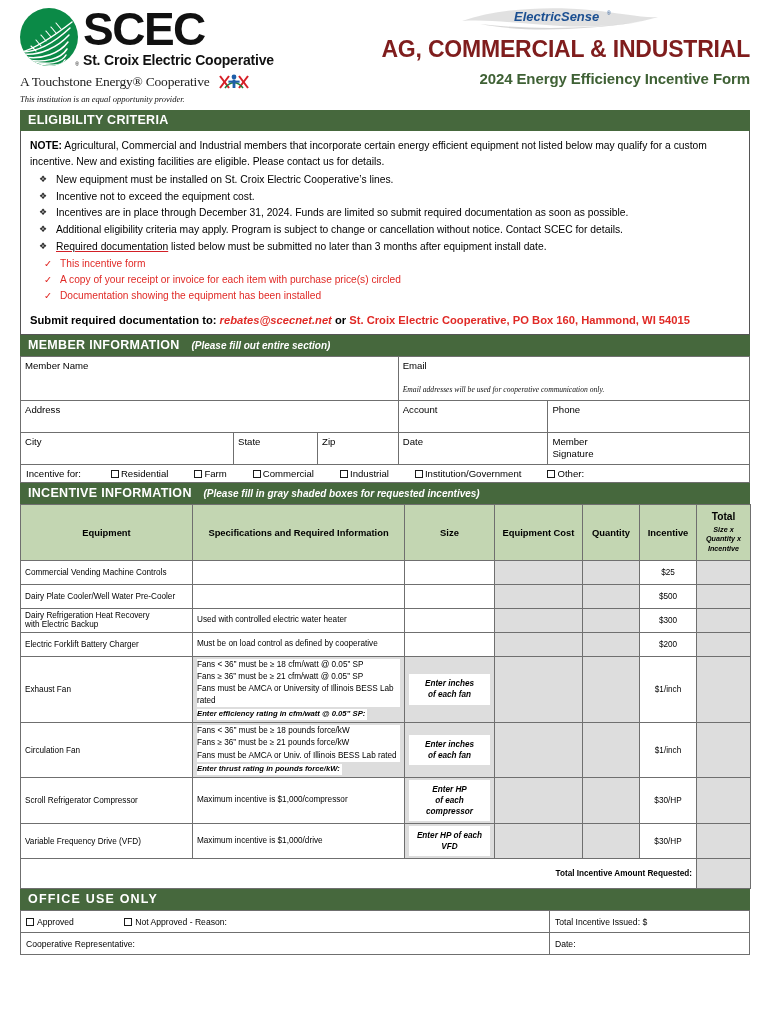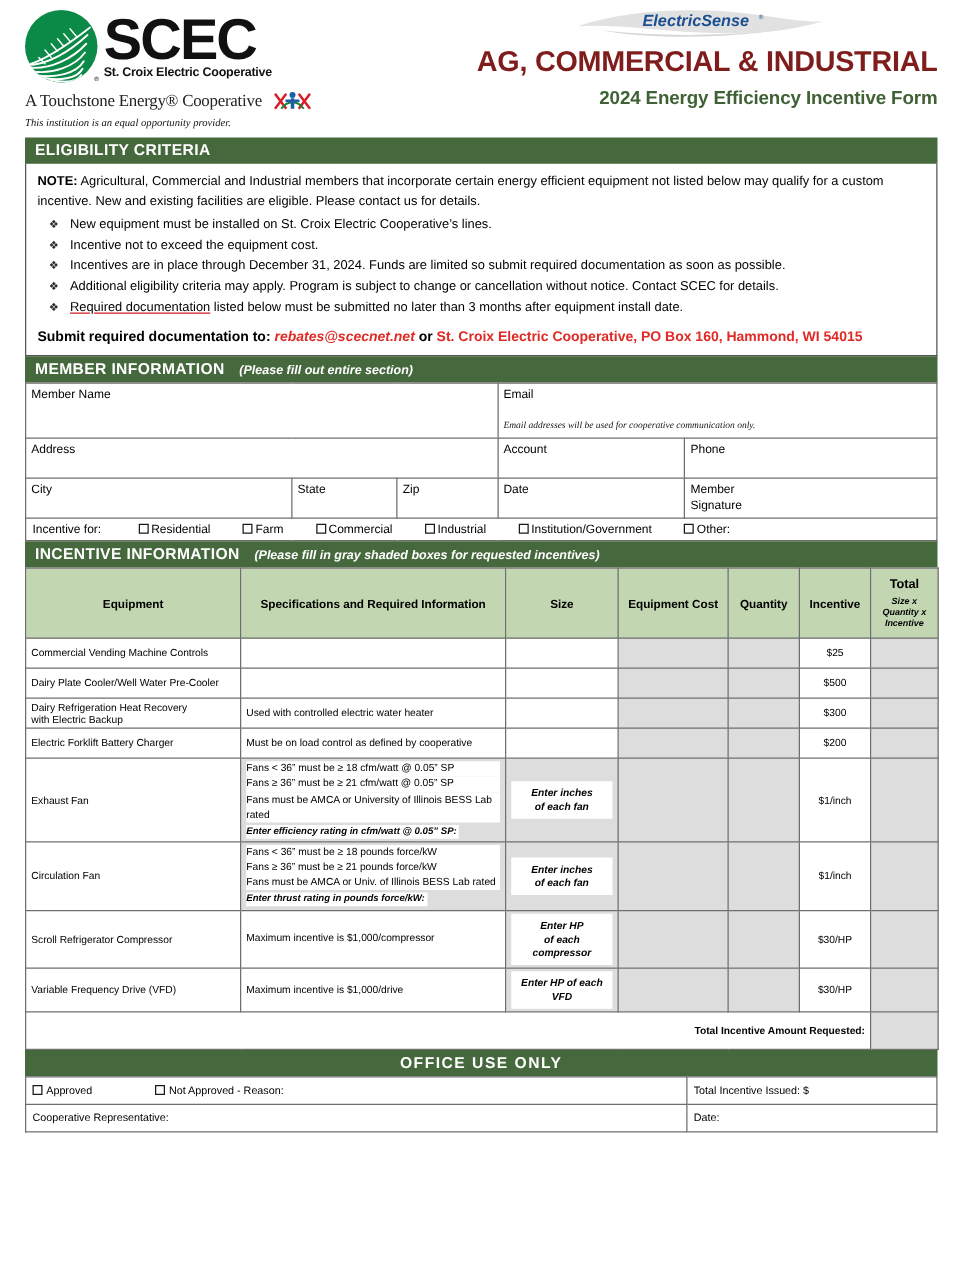--- a/index.html
+++ b/index.html
@@ -25,21 +25,21 @@
   }
   .scec-circle svg { position:absolute; left:0; top:0; }
   .scec-reg { position:absolute; right:-1px; bottom:-1px; font-size:5px; }
   .scec-word { line-height:1; }
   .scec-letters {
     font-family:"Liberation Sans", sans-serif;
     font-weight:bold; font-size:46px; letter-spacing:-1.5px;
     line-height:0.95; color:#111;
   }
   .scec-sub {
-    font-size:10px; font-weight:bold; color:#111; letter-spacing:-0.2px;
+    font-size:14px; font-weight:bold; color:#111; letter-spacing:-0.2px;
     margin-top:1px;
   }
   .touchstone {
     margin-top:6px; display:flex; align-items:center; gap:8px;
   }
   .touchstone-text {
     font-family:"Liberation Serif", serif; font-size:13.5px; color:#222;
     letter-spacing:-0.2px;
   }
   .ts-mark { width:32px; height:18px; }
@@ -64,21 +64,21 @@
   .secbar {
     background:#46683D; color:#fff;
     font-size:12.5px; font-weight:bold;
     padding:3px 8px 4px 8px;
     letter-spacing:0.3px;
   }
   .secbar .note {
     font-weight:bold; font-style:italic; font-size:10px;
     letter-spacing:0; margin-left:8px;
   }
-  .secbar.center { text-align:center; letter-spacing:1.2px; }
+  .secbar.center { text-align:left; letter-spacing:1.2px; }
 
   
   .elig-box {
     border:1px solid #555; border-top:none;
     padding:7px 9px 8px 9px;
   }
   .elig-note {
     font-size:10.3px; line-height:1.55; margin-bottom:2px;
   }
   .elig-note b { font-weight:bold; }
@@ -261,20 +261,25 @@
     </div>
     <ul class="dia">
       <li>New equipment must be installed on St. Croix Electric Cooperative’s lines.</li>
       <li>Incentive not to exceed the equipment cost.</li>
       <li>Incentives are in place through December 31, 2024. Funds are limited so submit required documentation as soon as possible.</li>
       <li>Additional eligibility criteria may apply. Program is subject to change or cancellation without notice.  Contact SCEC for details.</li>
       <li>
         <span class="reqdoc">Required documentation</span><span> listed below must be submitted no later than 3 months after equipment install date.</span>
       </li>
     </ul>
+    <ul class="chk">
+      <li>This incentive form</li>
+      <li>A copy of your receipt or invoice for each item with purchase price(s) circled</li>
+      <li>Documentation showing the equipment has been installed</li>
+    </ul>
     <div class="submit-line">
       <span>Submit required documentation to: </span><span class="email">rebates@scecnet.net</span><span> or </span><span class="addr">St. Croix Electric Cooperative, PO Box 160, Hammond, WI 54015</span>
     </div>
   </div>
 
   <div class="secbar">
     <span>MEMBER  INFORMATION</span>
     <span class="note">(Please fill out entire section)</span>
   </div>
   <table class="grid mi">

